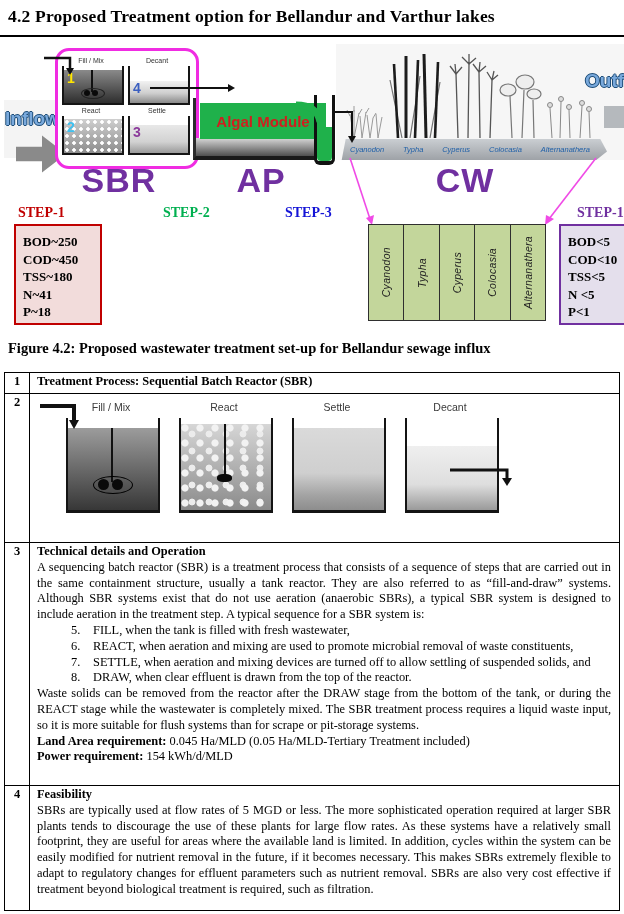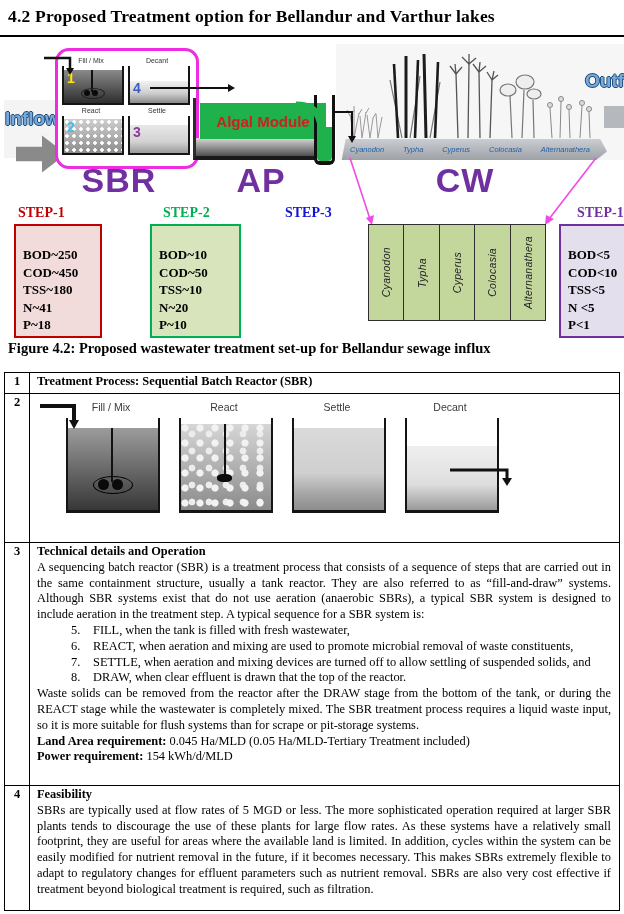--- a/index.html
+++ b/index.html
@@ -52,21 +52,21 @@
       clip-path:polygon(2.5% 0,97.5% 0,100% 60%,96% 100%,1% 100%);}
   .tray-names{position:absolute;left:350px;top:103px;width:240px;display:flex;
       justify-content:space-between;font:italic 7.5px "Liberation Sans",sans-serif;color:#2060a8;}
   .gray-chip{position:absolute;left:604px;top:64px;width:20px;height:22px;background:#b5b9bd;}
   .overlay{position:absolute;left:0;top:0;pointer-events:none;}
 
   
   .steps{position:absolute;left:0;top:200px;width:624px;height:138px;}
   .step-title{position:absolute;font:bold 14px "Liberation Serif",serif;white-space:nowrap;}
   .step-box{position:absolute;top:24px;height:90px;border-style:solid;border-width:2.5px;
-      padding:20px 0 0 7px;}
+      padding:7px 0 0 7px;}
   .step-box div{font:bold 13px "Liberation Serif",serif;line-height:17.5px;white-space:nowrap;}
   .cw-cols{position:absolute;left:368px;top:24px;width:176px;height:95px;display:flex;
       border:1.5px solid #2f2f2f;background:#c3d69b;}
   .cw-col{flex:1;border-right:1.5px solid #2f2f2f;display:flex;align-items:center;justify-content:center;}
   .cw-col:last-child{border-right:none;}
   .cw-col span{writing-mode:vertical-rl;transform:rotate(180deg);
       font:italic 10.5px "Liberation Sans",sans-serif;color:#222;letter-spacing:.3px;}
 
   
   .fig-caption{position:absolute;left:8px;top:340px;width:610px;
@@ -223,27 +223,20 @@
     <div class="step-title" style="left:18px;top:5px;color:#c00000">STEP-1</div>
     <div class="step-box" style="left:14px;width:77px;border-color:#c00000;background:#f2dcdb">
       <div>BOD~250</div>
       <div>COD~450</div>
       <div>TSS~180</div>
       <div>N~41</div>
       <div>P~18</div>
     </div>
 
     <div class="step-title" style="left:163px;top:5px;color:#00b050">STEP-2</div>
-    <div class="step-box" style="left:150px;width:80px;border-color:#00b050;background:#d7e4bc">
-      <div>BOD~10</div>
-      <div>COD~50</div>
-      <div>TSS~10</div>
-      <div>N~20</div>
-      <div>P~10</div>
-    </div>
 
     <div class="step-title" style="left:285px;top:5px;color:#1414d6">STEP-3</div>
 
     <div class="cw-cols">
       <div class="cw-col">
           <span>Cyanodon</span>
         </div>
       <div class="cw-col">
           <span>Typha</span>
         </div>
@@ -329,21 +322,21 @@
         <div class="li">
           <span class="n">6.</span>
           <span class="t">REACT, when aeration and mixing are used to promote microbial removal of waste constituents,</span>
         </div>
         <div class="li">
           <span class="n">7.</span>
           <span class="t">SETTLE, when aeration and mixing devices are turned off to allow settling of suspended solids, and</span>
         </div>
         <div class="li">
           <span class="n">8.</span>
-          <span class="t">DRAW, when clear effluent is drawn that the top of the reactor.</span>
+          <span class="t">DRAW, when clear effluent is drawn from the top of the reactor.</span>
         </div>
         <div class="just">Waste solids can be removed from the reactor after the DRAW stage from the bottom of the tank, or during the REACT stage while the wastewater is completely mixed. The SBR treatment process requires a liquid waste input, so it is more suitable for flush systems than for scrape or pit-storage systems.</div>
         <div>
           <span class="bold">Land Area requirement:</span>
           <span>0.045 Ha/MLD  (0.05 Ha/MLD-Tertiary Treatment included)</span>
         </div>
         <div>
           <span class="bold">Power requirement:</span>
           <span>154 kWh/d/MLD</span>
         </div>

